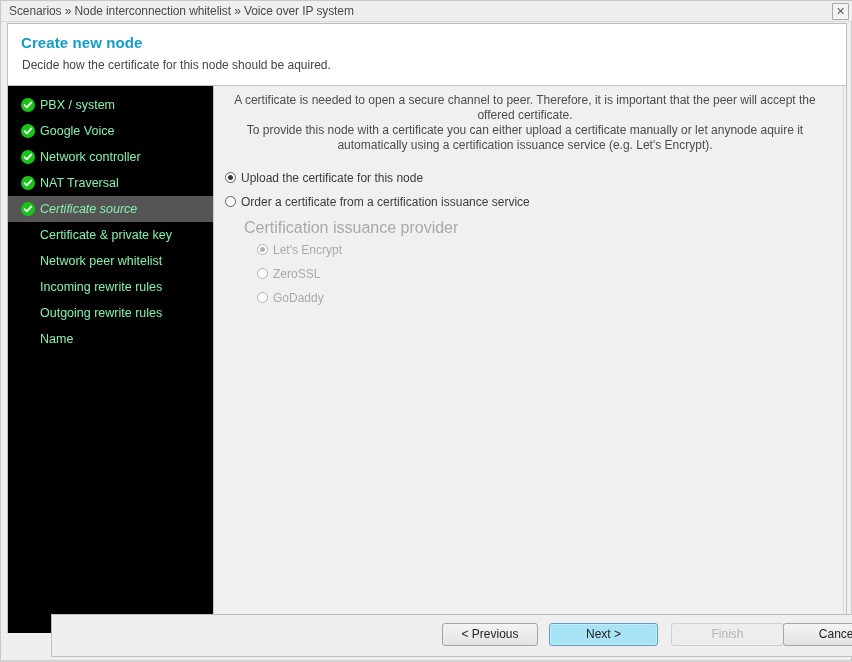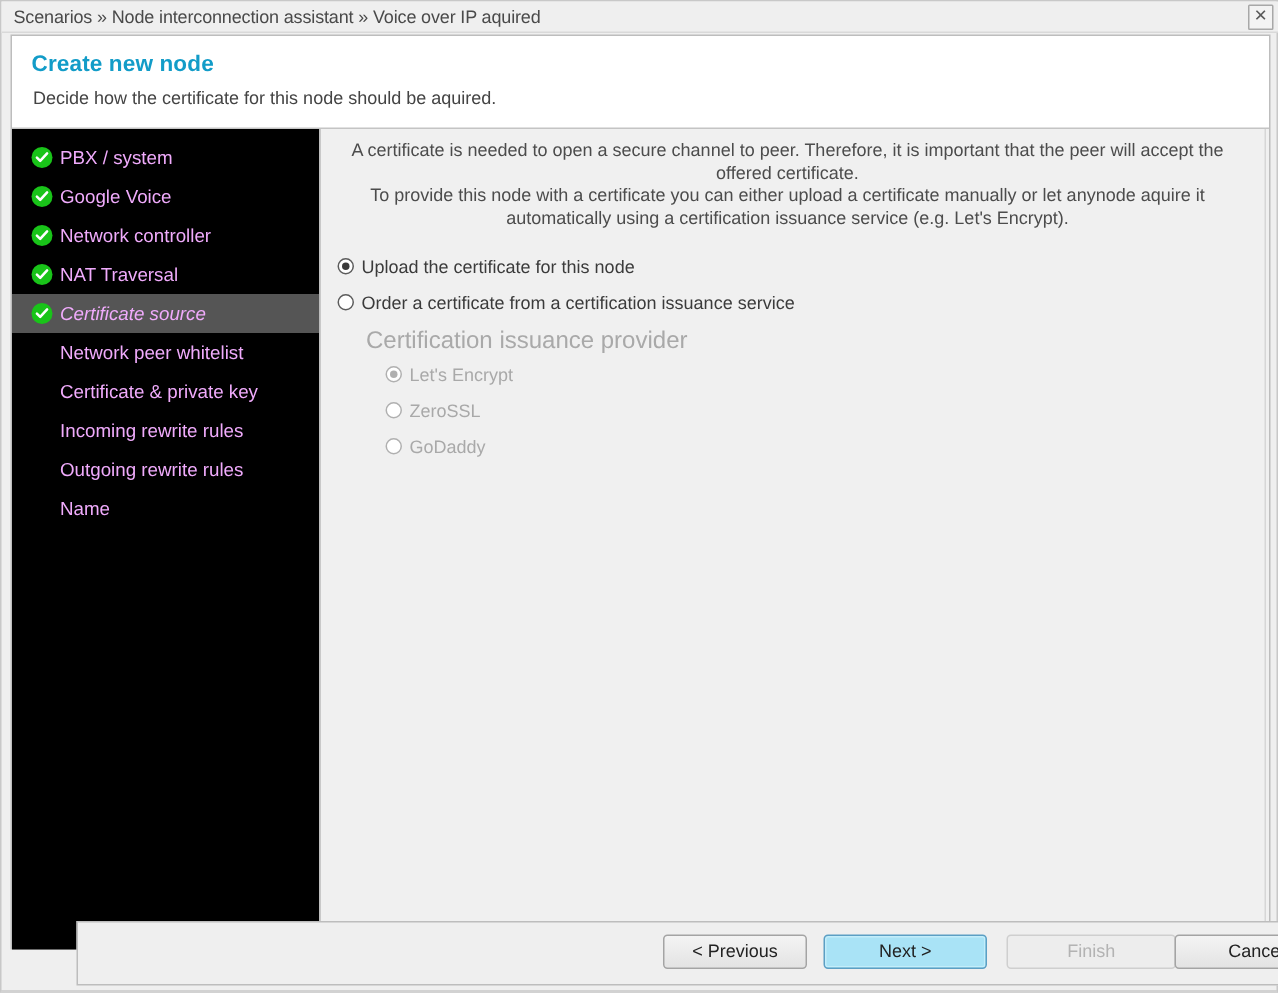--- a/index.html
+++ b/index.html
@@ -103,21 +103,21 @@
     left: 0; top: 62px;
     width: 205px;
     height: 547px;
     background: #000000;
     overflow: hidden;
   }
   .sidebar-item {
     position: relative;
     height: 26px;
     line-height: 26px;
-    color: #f0abfc;
+    color: #86efac;
     font-size: 12.5px;
     white-space: nowrap;
     cursor: pointer;
     padding-left: 32px;
   }
   .sidebar-item.selected {
     background: #555555;
     font-style: italic;
   }
   .sidebar-item .check {
@@ -252,21 +252,21 @@
   #btn-next     { left: 497px; width: 109px; }
   #btn-finish   { left: 619px; width: 113px; }
   #btn-cancel   { left: 731px; width: 109px; }
 </style>
 </head>
 <body>
 
 <div id="window">
 
   <div id="titlebar">
-    <div id="breadcrumb">Scenarios » Node interconnection assistant » Voice over IP aquired</div>
+    <div id="breadcrumb">Scenarios » Node interconnection whitelist » Voice over IP system</div>
     <div id="close-button">✕</div>
   </div>
 
   <div id="panel">
 
     <div id="header">
       <div id="page-title">Create new node</div>
       <div id="page-subtitle">Decide how the certificate for this node should be aquired.</div>
     </div>
 
@@ -291,22 +291,22 @@
         <div class="sidebar-item"><span class="check">
             <svg width="10" height="10" viewBox="0 0 10 10">
               <path d="M1.6 5.1 L3.8 7.3 L8.4 2.3" stroke="#ffffff" stroke-width="1.7" fill="none" stroke-linecap="round" stroke-linejoin="round"></path>
             </svg>
           </span><span>NAT Traversal</span></div>
         <div class="sidebar-item selected"><span class="check">
             <svg width="10" height="10" viewBox="0 0 10 10">
               <path d="M1.6 5.1 L3.8 7.3 L8.4 2.3" stroke="#ffffff" stroke-width="1.7" fill="none" stroke-linecap="round" stroke-linejoin="round"></path>
             </svg>
           </span><span>Certificate source</span></div>
+        <div class="sidebar-item nocheck"><span>Certificate &amp; private key</span></div>
         <div class="sidebar-item nocheck"><span>Network peer whitelist</span></div>
-        <div class="sidebar-item nocheck"><span>Certificate &amp; private key</span></div>
         <div class="sidebar-item nocheck"><span>Incoming rewrite rules</span></div>
         <div class="sidebar-item nocheck"><span>Outgoing rewrite rules</span></div>
         <div class="sidebar-item nocheck"><span>Name</span></div>
       </div>
 
     <div id="content">
       <div id="content-inner">
 
         <div class="desc-block">
           <p>A certificate is needed to open a secure channel to peer. Therefore, it is important that the peer will accept the offered certificate.</p>

